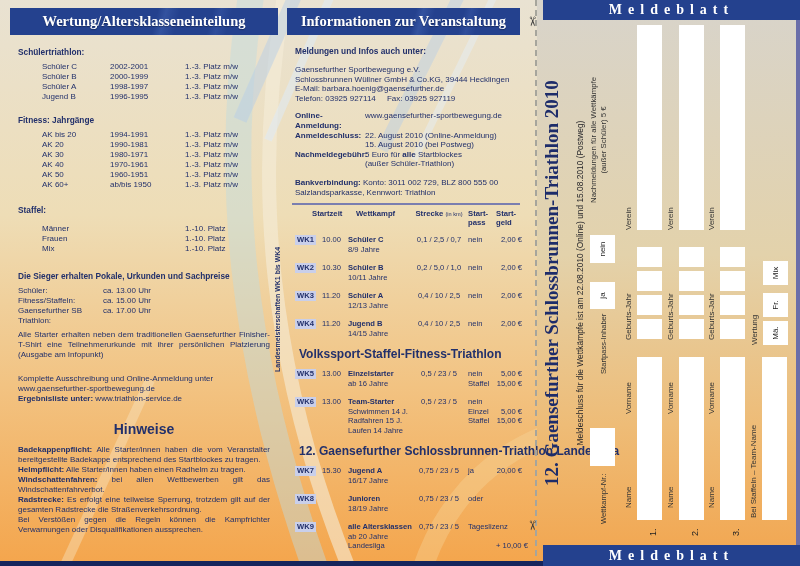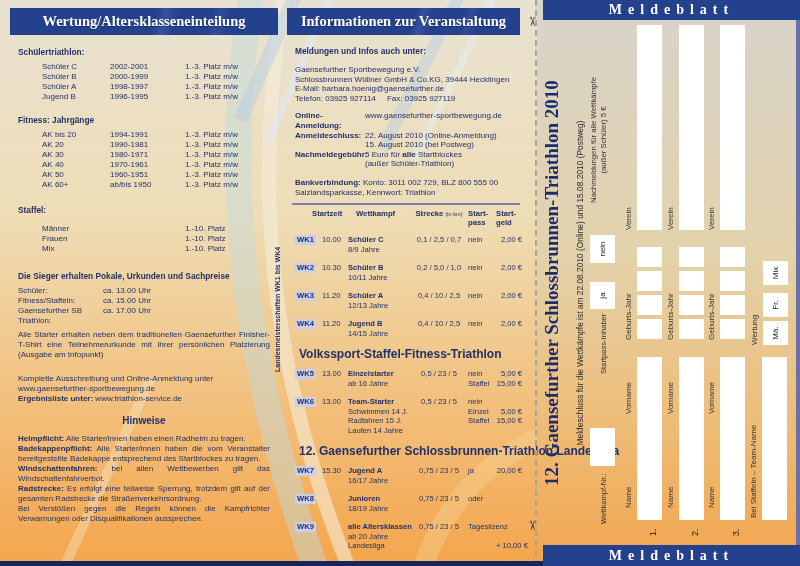--- a/index.html
+++ b/index.html
@@ -22,21 +22,21 @@
 
   
   .panel-left { position:absolute; left:10px; top:8px; width:268px; z-index:2; font-size:8px; }
   .sec-h { font-weight:bold; font-size:8.3px; margin:12px 0 5px 8px; }
   .agrid { margin-left:32px; }
   .arow { display:grid; grid-template-columns:68px 75px auto; line-height:10px; }
   .srow { display:grid; grid-template-columns:143px auto; line-height:10px; margin-left:32px; }
   .trowL { display:grid; grid-template-columns:85px auto; line-height:10px; margin-left:8px; }
   .note { margin:4px 8px 0 8px; text-align:justify; line-height:10px; }
   .regblk { margin:14px 8px 0 8px; line-height:10px; }
-  .hint-h { text-align:center; font-weight:bold; font-size:10px; margin:11px 0 8px 0; }
+  .hint-h { text-align:center; font-weight:bold; font-size:14px; margin:17px 0 8px 0; }
   .hint-p { margin:0 8px 0 8px; text-align:justify; line-height:10px; }
 
   
   .panel-mid { position:absolute; left:287px; top:8px; width:233px; z-index:2; font-size:8px; }
   .mid-h { font-weight:bold; font-size:8.3px; margin:11px 0 9px 8px; }
   .cline { margin-left:8px; line-height:9.6px; }
   .irow { display:grid; grid-template-columns:70px auto; margin-left:8px; line-height:9.6px; }
   .irow b { font-size:8px; }
   .bankblk { margin:9px 0 0 8px; line-height:9.6px; }
   .mid-hr { height:2px; background:#7a7eb0; margin:6px 0 4px 5px; width:228px; }
@@ -193,22 +193,22 @@
   <div class="note">Alle Starter erhalten neben dem traditionellen Gaensefurther Finisher-T-Shirt eine Teilnehmerurkunde mit ihrer persönlichen Platzierung (Ausgabe am Infopunkt)</div>
 
   <div class="regblk">
     <div>Komplette Ausschreibung und Online-Anmeldung unter</div>
     <div>www.gaensefurther-sportbewegung.de</div>
     <div><b>Ergebnisliste unter:</b><span> www.triathlon-service.de</span></div>
   </div>
 
   <div class="hint-h">Hinweise</div>
   <div>
+    <p class="hint-p"><b>Badekappenpflicht:</b><span> Alle Starter/innen haben die vom Veranstalter bereitgestellte Badekappe entsprechend des Startblockes zu tragen.</span></p>
     <p class="hint-p"><b>Helmpflicht:</b><span> Alle Starter/innen haben einen Radhelm zu tragen.</span></p>
-    <p class="hint-p"><b>Badekappenpflicht:</b><span> Alle Starter/innen haben die vom Veranstalter bereitgestellte Badekappe entsprechend des Startblockes zu tragen.</span></p>
     <p class="hint-p"><b>Windschattenfahren:</b><span> bei allen Wettbewerben gilt das Windschattenfahrverbot.</span></p>
     <p class="hint-p"><b>Radstrecke:</b><span> Es erfolgt eine teilweise Sperrung, trotzdem gilt auf der gesamten Radstrecke die Straßenverkehrsordnung.</span></p>
     <p class="hint-p"><b></b><span>Bei Verstößen gegen die Regeln können die Kampfrichter Verwarnungen oder Disqualifikationen aussprechen.</span></p>
   </div>
 </div>
 
 <div class="panel-mid">
   <div class="hdr-bar">
     <span>Informationen zur Veranstaltung</span>
   </div>

